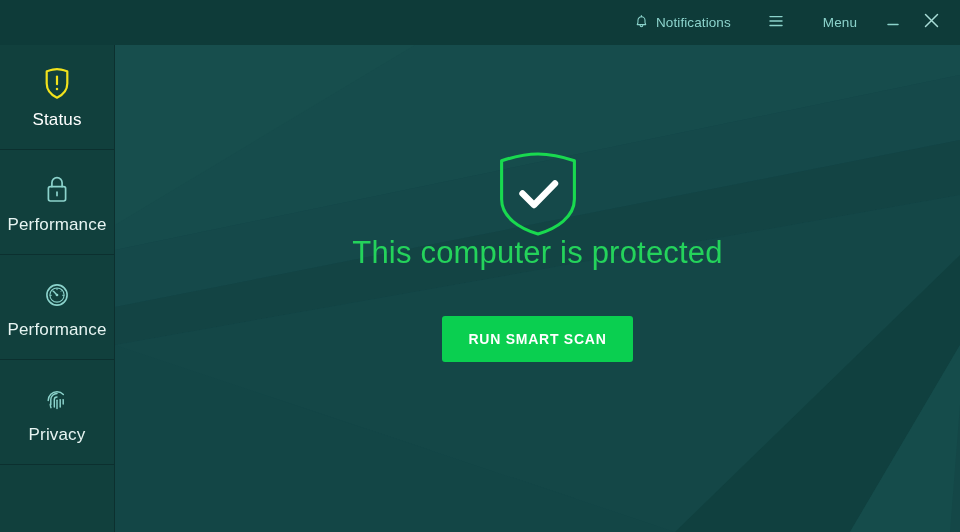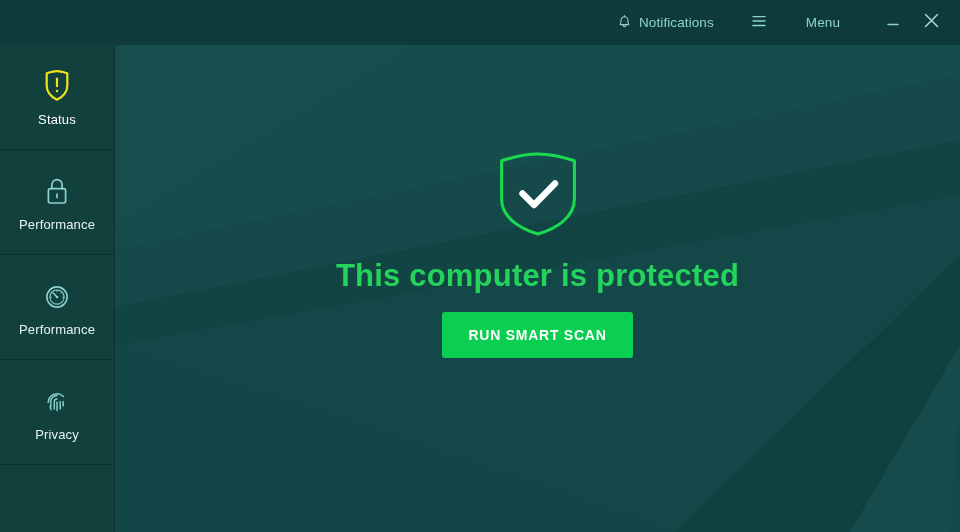--- a/index.html
+++ b/index.html
@@ -38,21 +38,21 @@
     color: #8CD3CC;
     font-size: 13.5px;
     line-height: 1;
     cursor: pointer;
     height: 45px;
     padding: 0 6px;
     user-select: none;
   }
   .tb-item .tb-label { letter-spacing: .1px; }
   .tb-gap-1 { margin-right: 26px; }
-  .tb-gap-2 { margin-right: 32px; gap: 40px; }
+  .tb-gap-2 { margin-right: 15px; gap: 40px; }
   .win-btn {
     width: 30px; height: 45px;
     display: flex; align-items: center; justify-content: center;
     color: #8CD3CC;
     cursor: pointer;
   }
   .win-btn.minimize { margin-right: 8px; }
 
   
   .body-row {
@@ -82,21 +82,21 @@
     align-items: center;
     justify-content: center;
     gap: 9px;
     cursor: pointer;
     user-select: none;
   }
   .nav-item.filler { flex: 1 1 auto; height: auto; border-bottom: none; cursor: default; }
   .nav-icon { width: 34px; height: 36px; display: block; }
   .nav-label {
     color: #E7F4F2;
-    font-size: 13px;
+    font-size: 17px;
     letter-spacing: .15px;
     line-height: 1;
   }
   .nav-item.active .nav-label { color: #FFFFFF; }
 
   
   .main {
     flex: 1 1 auto;
     position: relative;
     overflow: hidden;
@@ -112,30 +112,29 @@
     position: relative;
     z-index: 2;
     width: 100%; height: 100%;
     display: flex;
     flex-direction: column;
     align-items: center;
     padding-top: 106px;
   }
   .status-shield { width: 80px; height: 86px; display: block; }
   .status-headline {
-    margin-top: 23px;
     color: #24D35B;
     font-size: 31px;
-    font-weight: 700;
+    font-weight: 400;
     letter-spacing: .2px;
     line-height: 1;
     white-space: nowrap;
   }
   .scan-button {
-    margin-top: 21px;
+    margin-top: 48px;
     background: #0ACF50;
     color: #FFFFFF;
     border: none;
     border-radius: 3px;
     font-family: "Liberation Sans", sans-serif;
     font-size: 14px;
     font-weight: 600;
     letter-spacing: .75px;
     padding: 0 26px;
     height: 46px;

